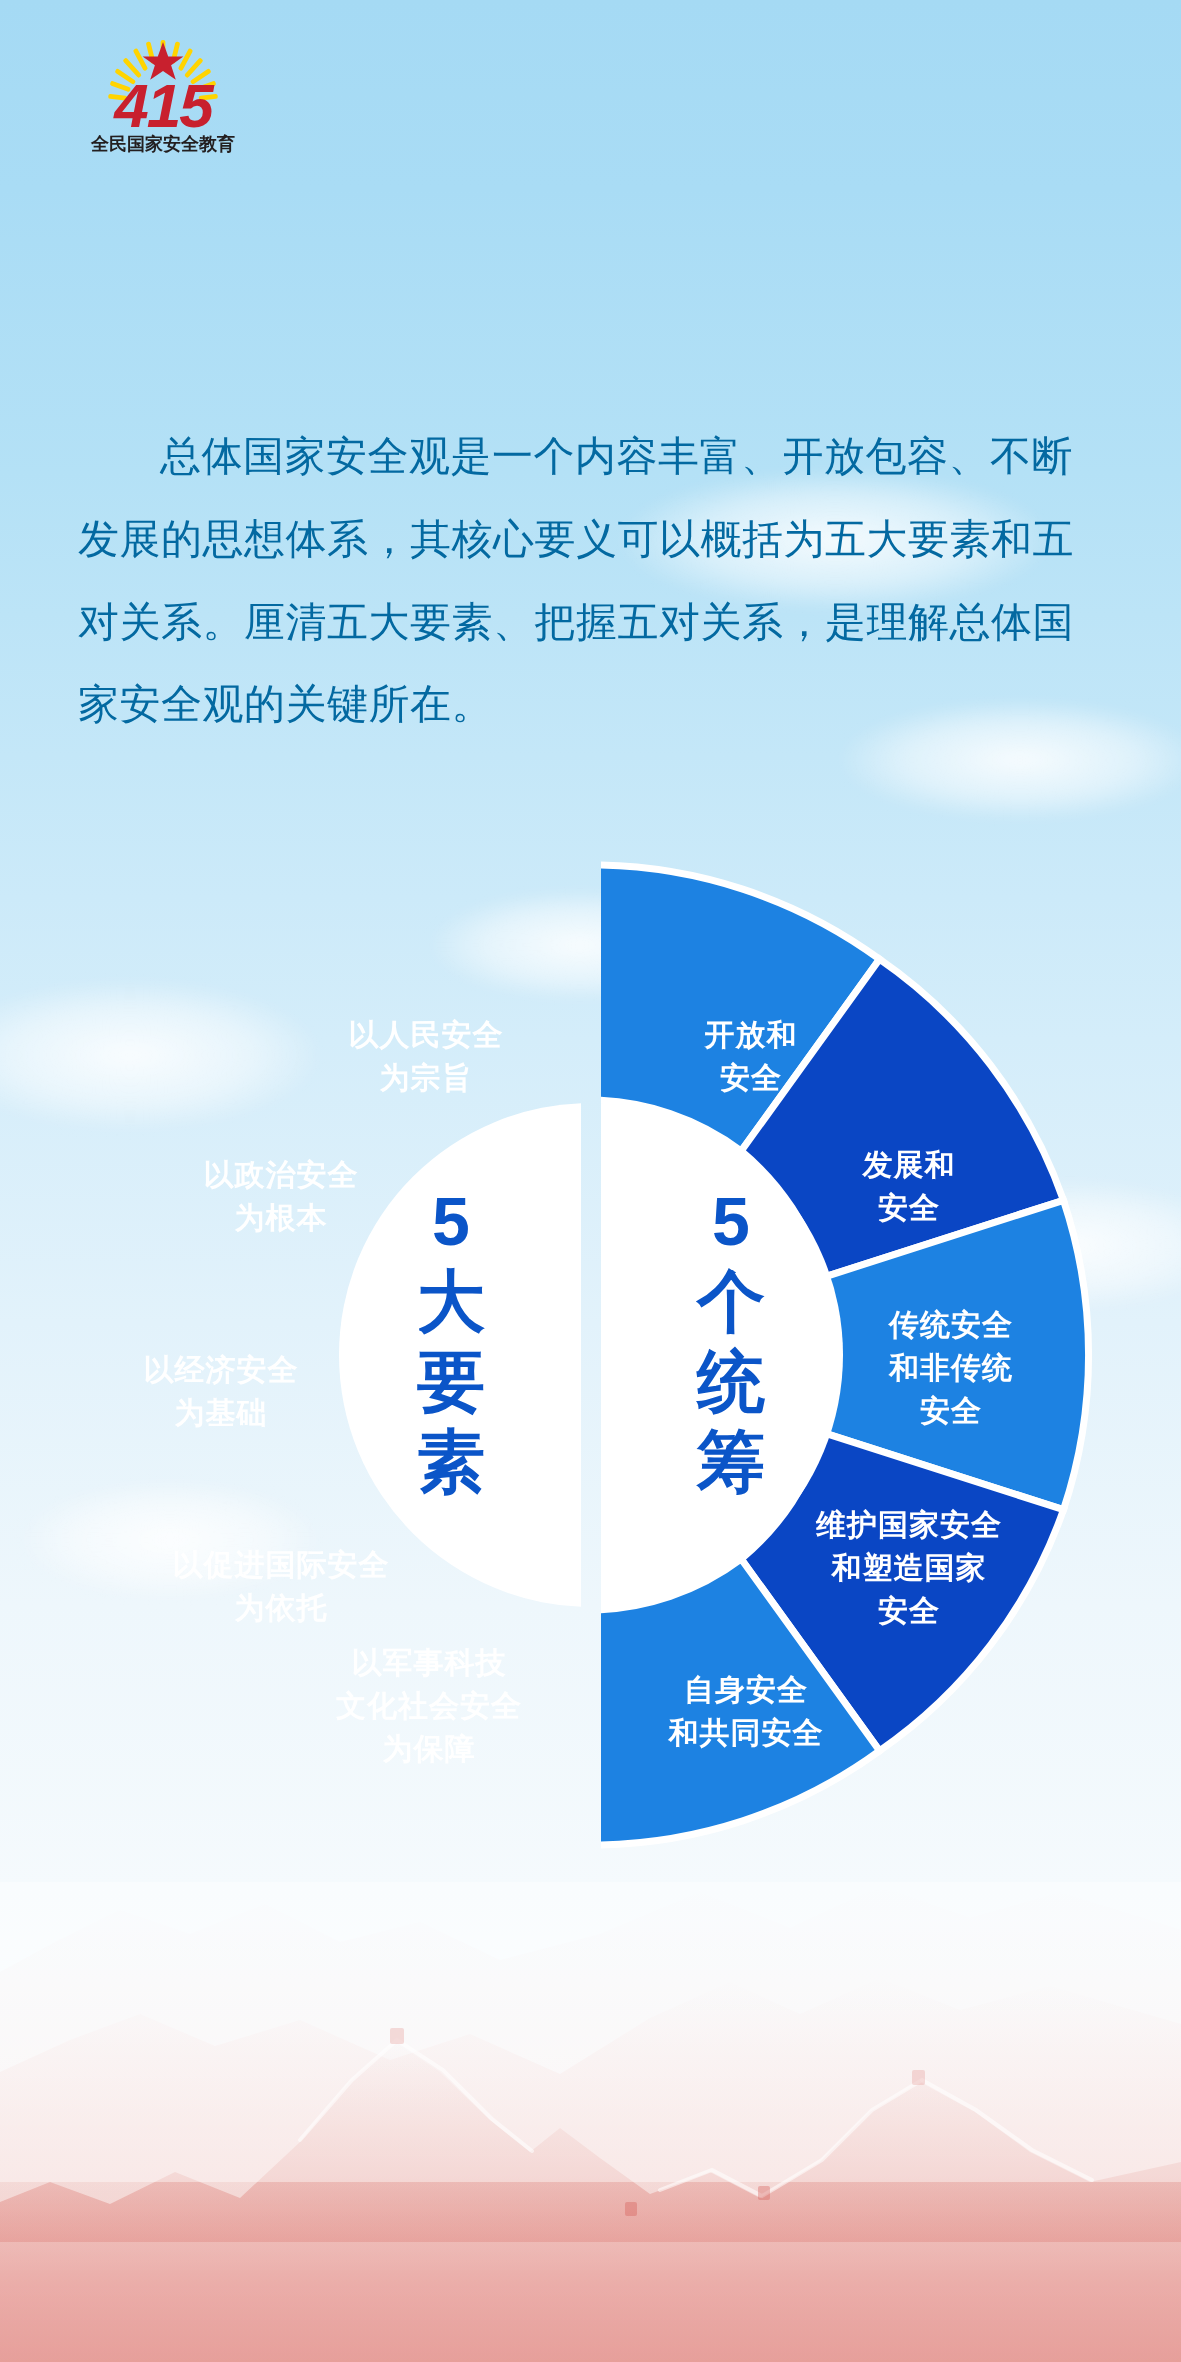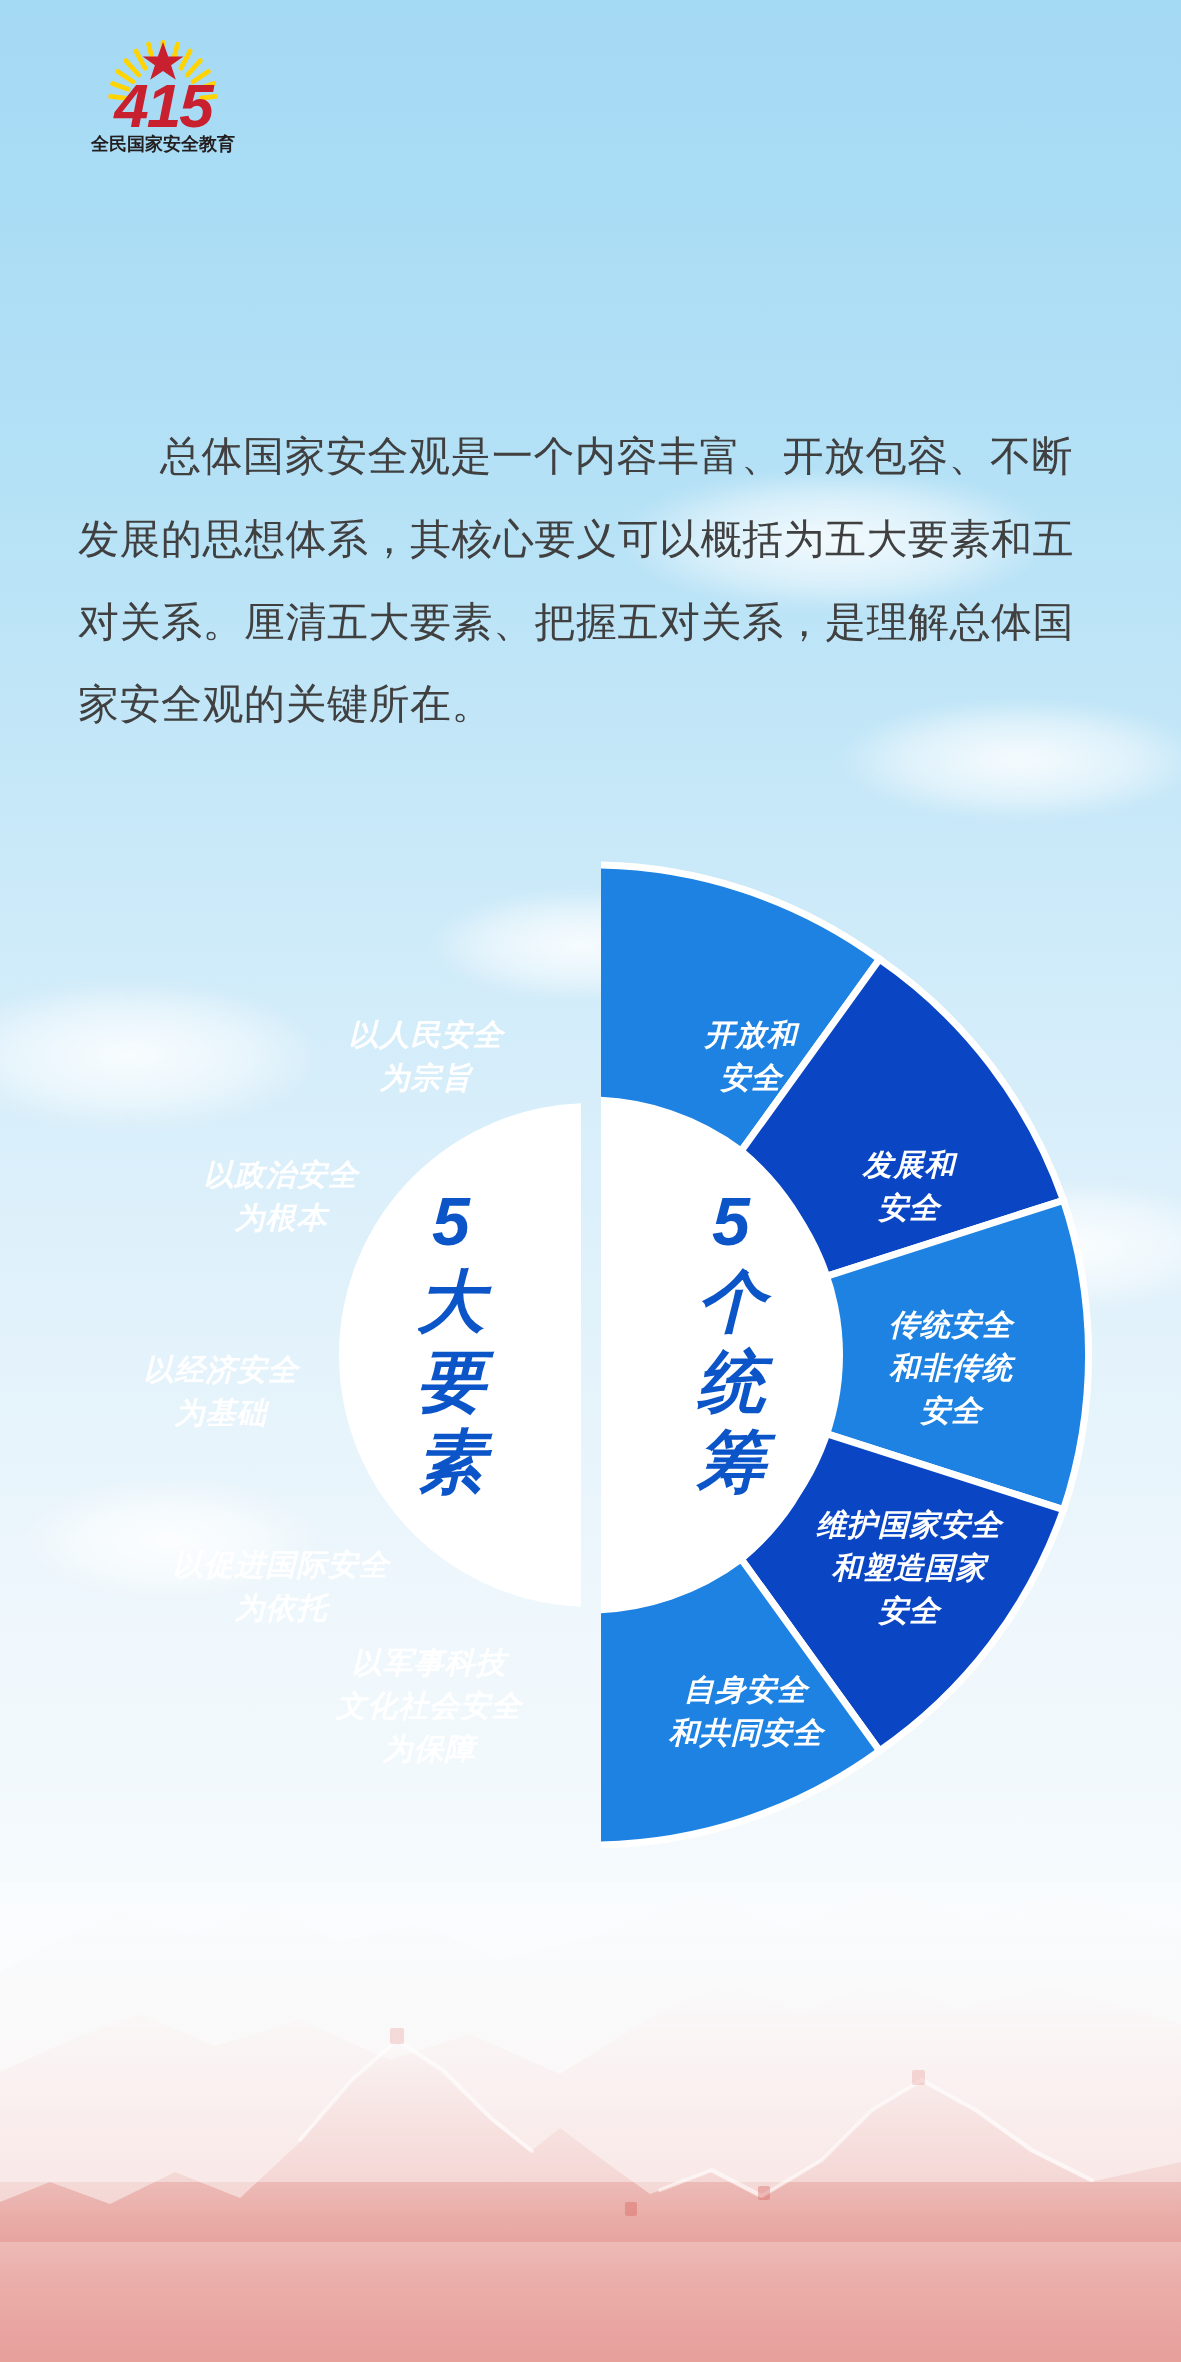--- a/index.html
+++ b/index.html
@@ -39,31 +39,31 @@
   #logo-wrap { position:absolute; left:58px; top:30px; width:210px; height:125px;text-decoration:underline; }
   #logo-svg  { display:block; width:210px; height:125px; }
 
   
   #intro {
     position:absolute;
     left:78px; top:415px; width:1030px;
     font-size:41px;
     line-height:2.02;
     letter-spacing:.5px;
-    color:#404040;
+    color:#0369a1;
     text-indent:82px;
     font-weight:400;
   }
 
   
   #wheel-wrap {
     position:absolute;
     left:50%; top:845px;
     transform:translateX(-50%);
-    width:1020px; height:1020px;font-style:italic;
+    width:1020px; height:1020px;
   }
   #wheel { display:block; width:1020px; height:1020px; }
 
   .seg-label {
     fill:#ffffff;
     font-family:"Liberation Sans","DejaVu Sans",sans-serif;
     font-weight:bold;
     font-size:30px;
     text-anchor:middle;
     letter-spacing:1px;

